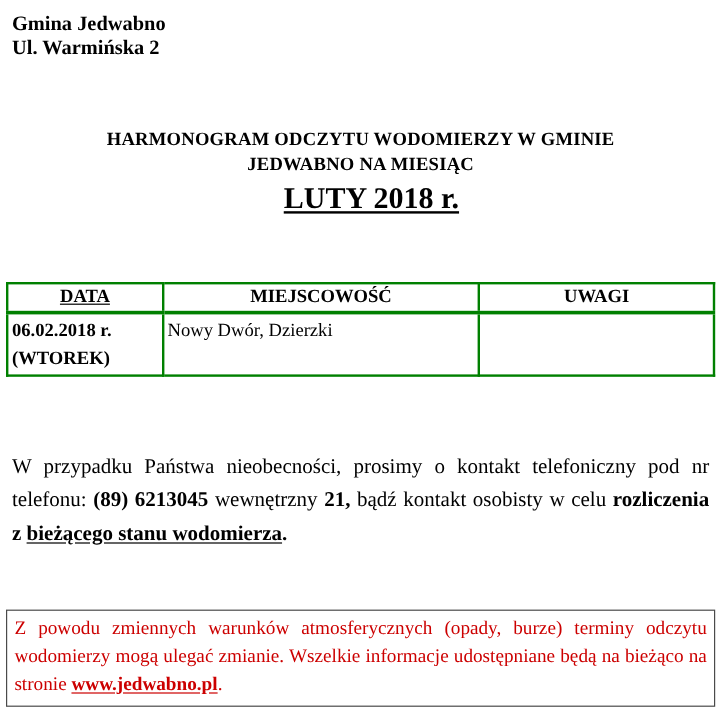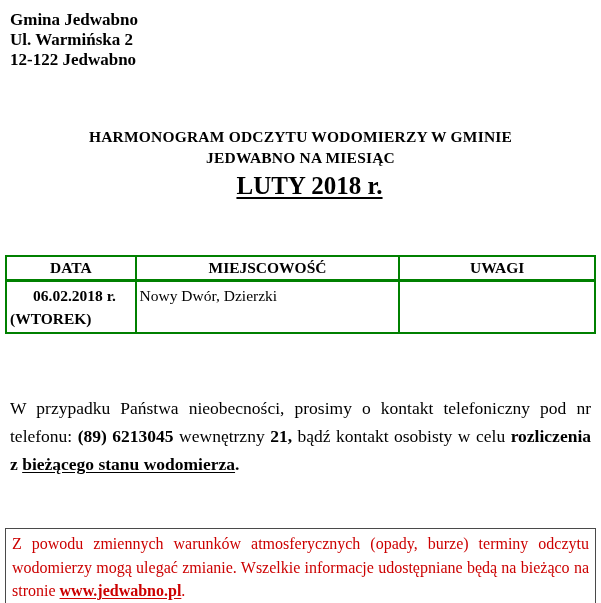--- a/index.html
+++ b/index.html
@@ -56,21 +56,21 @@
     border: 2px solid #008000;
     font-size: 15.5px;
     vertical-align: top;
     padding: 2px 3px;
     height: 46px;
     line-height: 23px;
   }
   .col-data  { width: 22%; }
   .col-place { width: 44.8%; }
   .col-uwagi { width: 33.2%; }
-  .cell-date-line { font-weight: bold; margin-left: 23px; }
+  .cell-date-line { font-weight: bold; }
   .cell-day-line  { font-weight: bold; }
   .contact-paragraph {
     margin: 60px 10px 0 10px;
     font-size: 17.5px;
     line-height: 28px;
     text-align: justify;
   }
   .b { font-weight: bold; }
   .u {
     text-decoration: underline;
@@ -85,33 +85,32 @@
     line-height: 23.5px;
     text-align: justify;
   }
 </style>
 </head>
 <body>
 
 <div class="letterhead">
   <div>Gmina Jedwabno</div>
   <div>Ul. Warmińska 2</div>
-  <div>12-122 Jedwabno</div>
 </div>
 
 <div class="title-block">
   <div class="title-line">HARMONOGRAM ODCZYTU WODOMIERZY W GMINIE</div>
   <div class="title-line">JEDWABNO NA MIESIĄC</div>
   <div class="title-month">LUTY 2018 r.</div>
 </div>
 
 <table class="schedule" style="border-color: rgb(0, 128, 0);">
   <thead>
     <tr>
-      <th class="col-data" style="border-color: rgb(0, 128, 0);">DATA</th>
+      <th class="col-data" style="border-color: rgb(0, 128, 0); text-decoration: underline;">DATA</th>
       <th class="col-place" style="border-color: rgb(0, 128, 0);">MIEJSCOWOŚĆ</th>
       <th class="col-uwagi" style="border-color: rgb(0, 128, 0);">UWAGI</th>
     </tr>
   </thead>
   <tbody>
     <tr>
       <td style="border-color: rgb(0, 128, 0);">
         <div class="cell-date-line">06.02.2018 r.</div>
         <div class="cell-day-line">(WTOREK)</div>
       </td>

